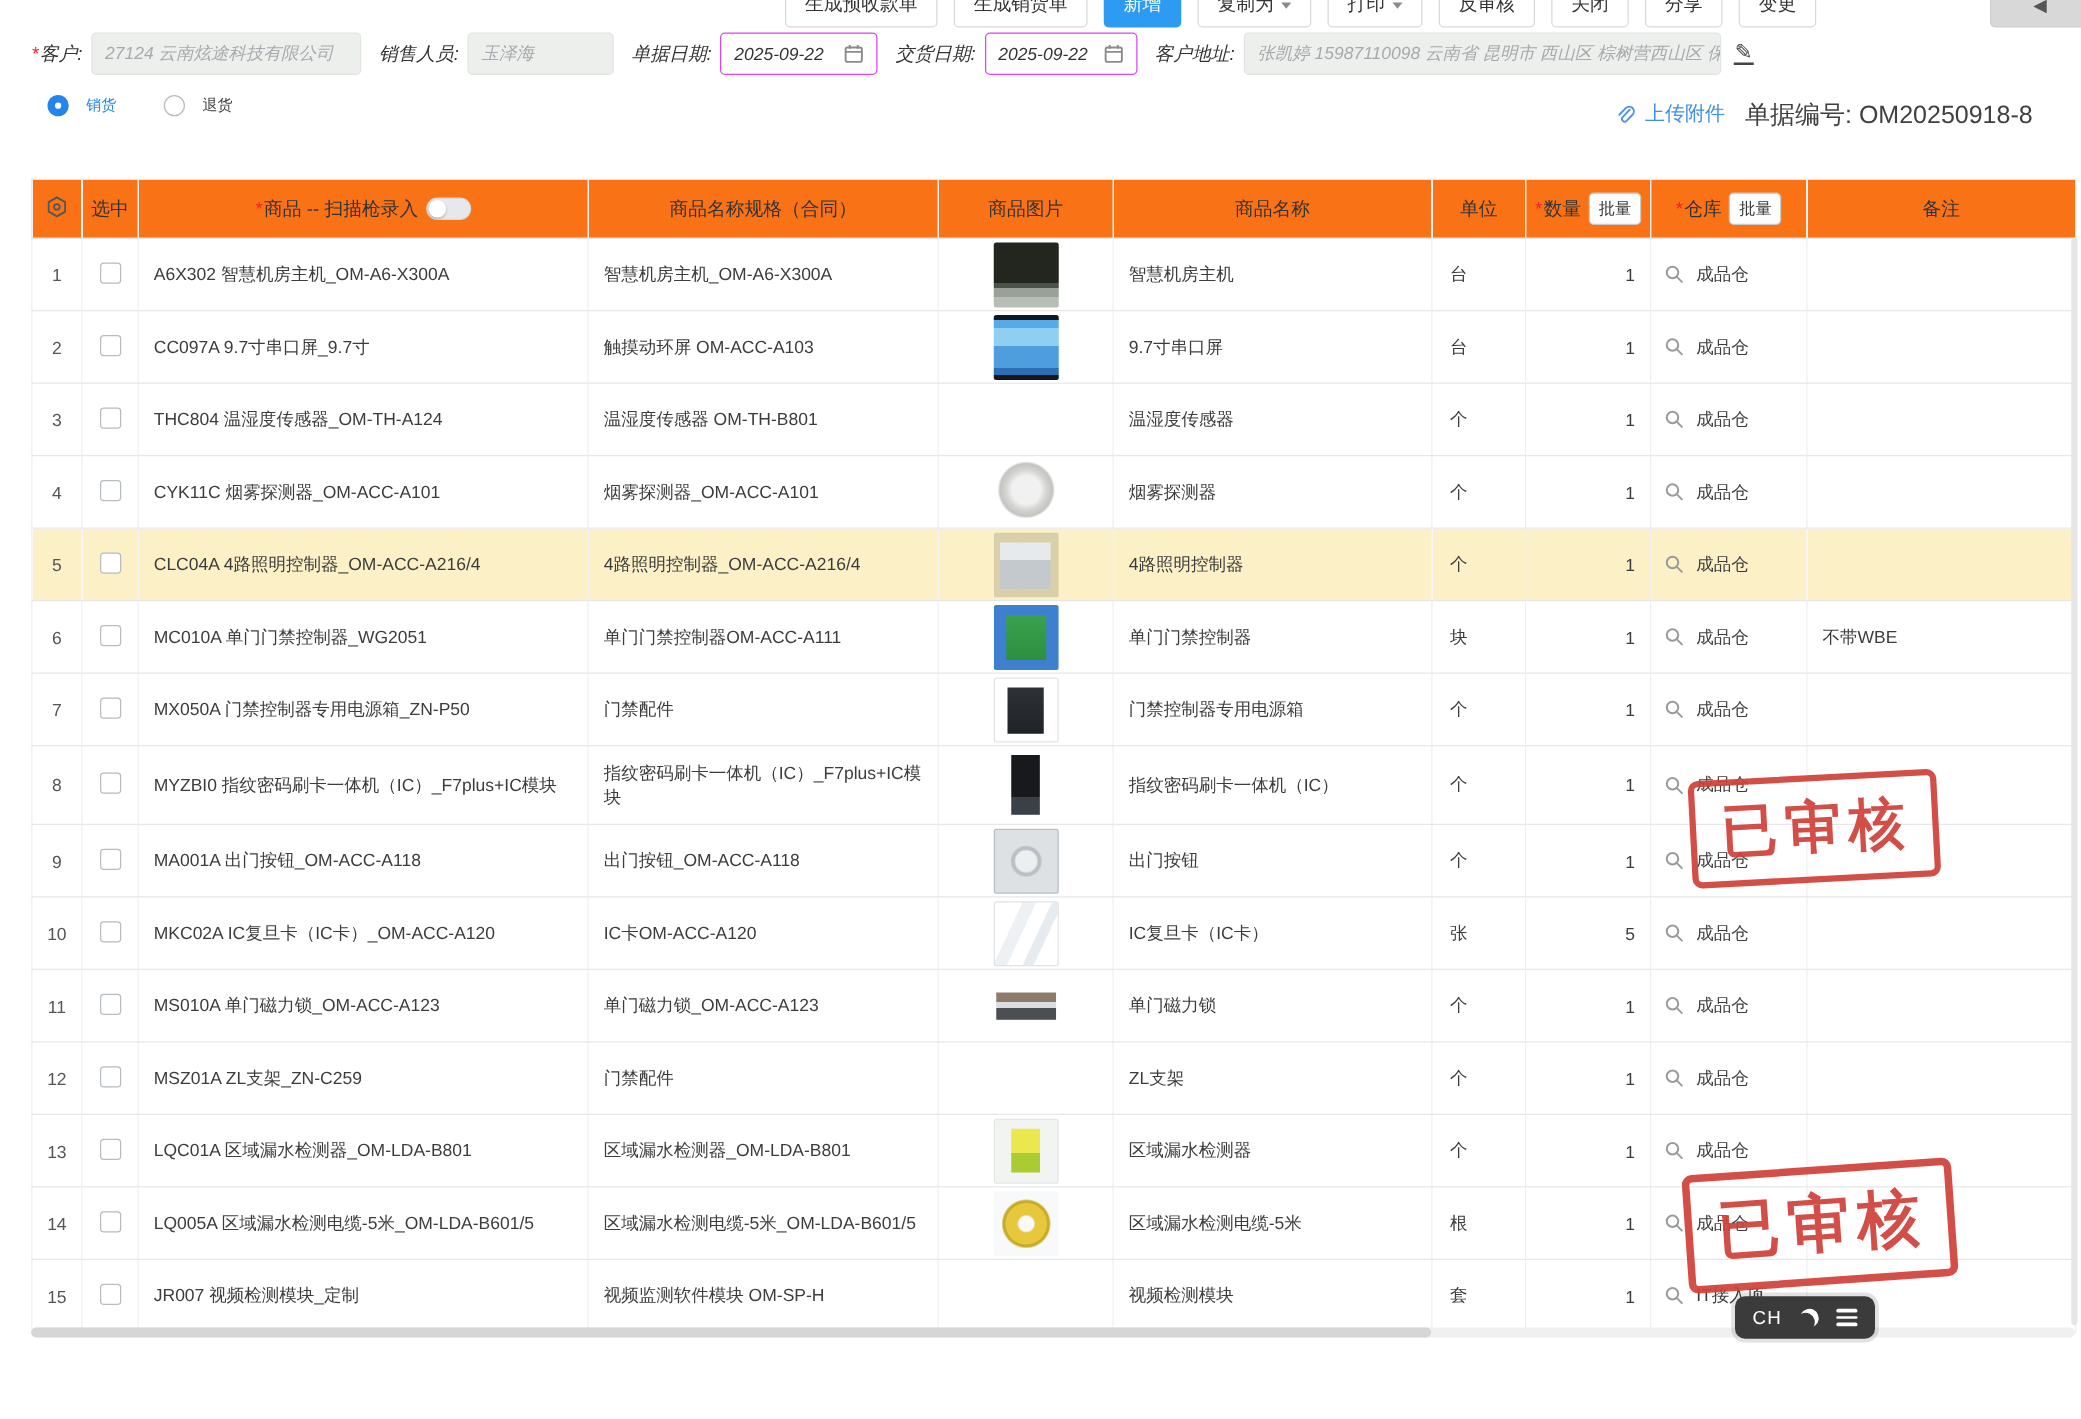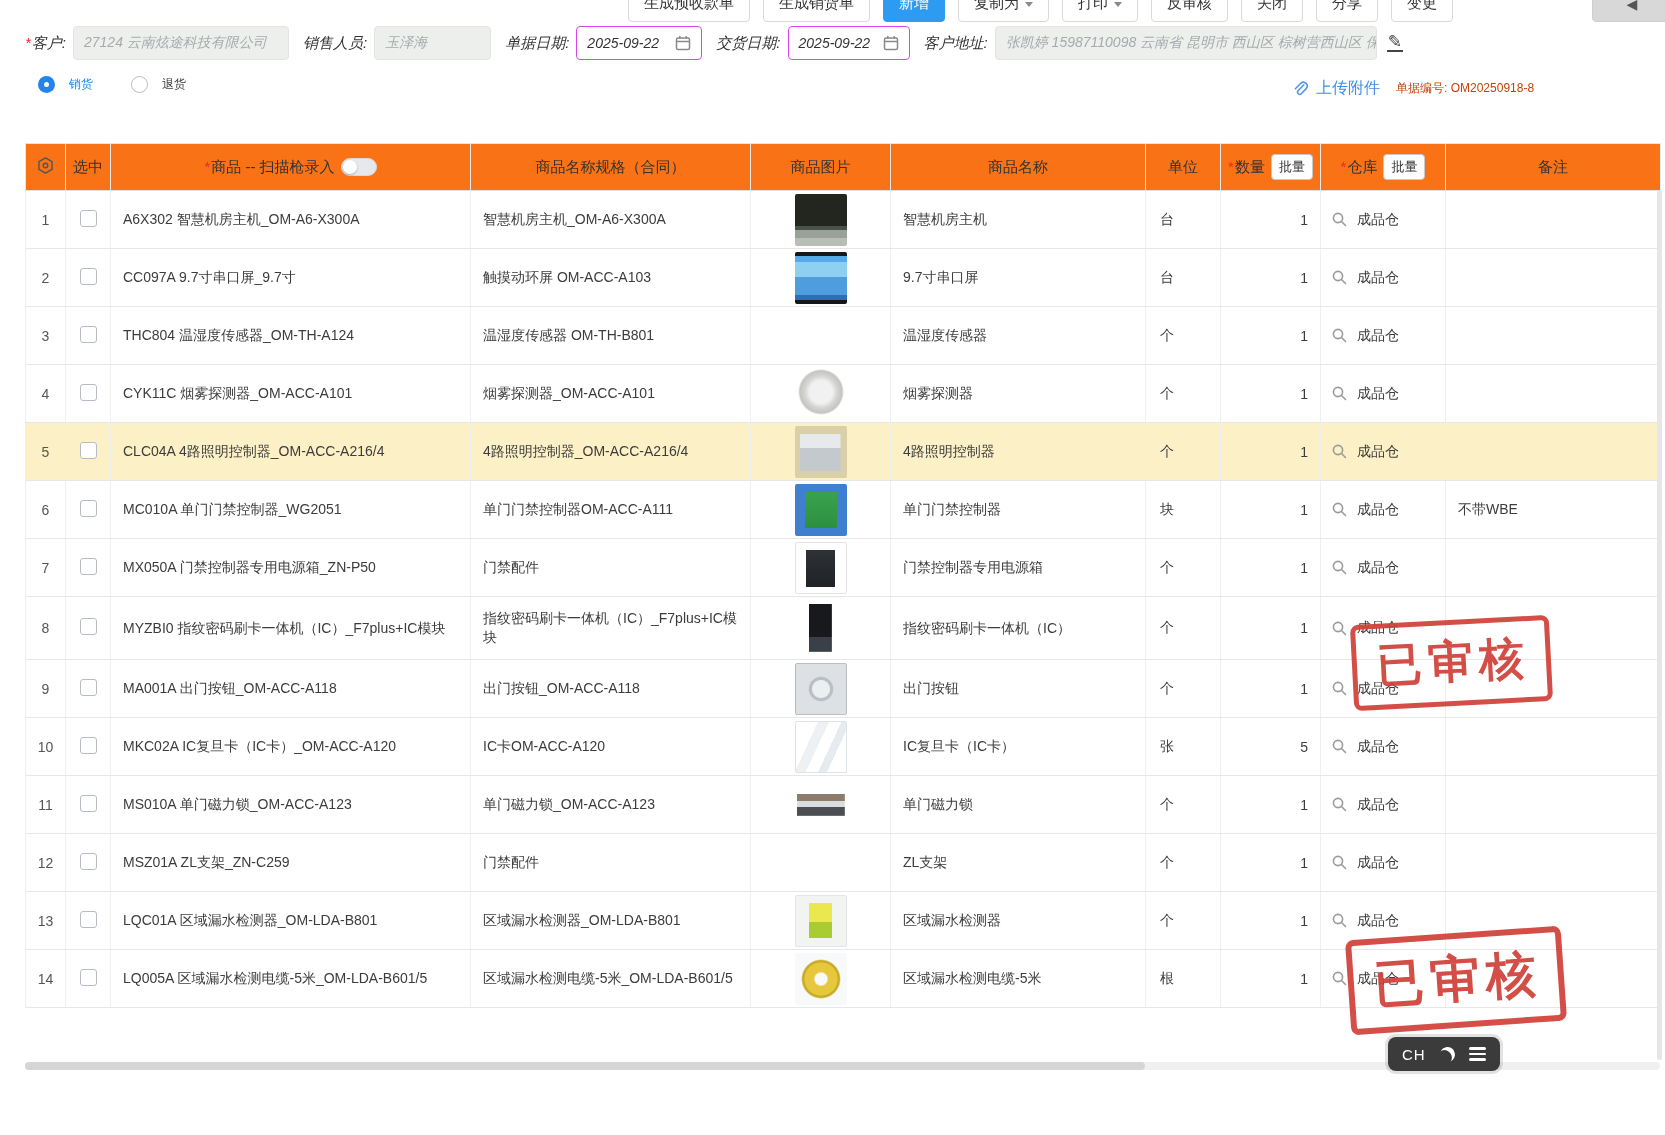--- a/index.html
+++ b/index.html
@@ -43,21 +43,21 @@
   .radio-opt { display:flex; align-items:center; gap:14px; font-size:12px; cursor:pointer; }
   .radio-dot { width:17px; height:17px; border-radius:50%; position:relative; }
   .radio-dot.on { background:#2384ec; }
   .radio-dot.on::after { content:""; position:absolute; width:5px; height:5px; border-radius:50%; background:#fff; left:6px; top:6px; }
   .radio-dot.off { border:1.5px solid #b6bcc2; background:#fff; }
   .radio-label.on { color:#2384ec; }
   .radio-label.off { color:#3a3a3a; }
 
   .attach-row { position:absolute; top:78px; left:1292px; display:flex; align-items:center; white-space:nowrap; overflow:hidden; width:373px; }
   .attach-link { color:#3f8fe8; font-size:16px; display:flex; align-items:center; gap:7px; cursor:pointer; }
-  .docno { margin-left:16px; font-size:12px; color:#c2410c; }
+  .docno { margin-left:16px; font-size:20px; color:#404040; }
 
   
   .grid-wrap { position:absolute; top:143px; left:25px; width:1635px; }
   table { border-collapse:collapse; table-layout:fixed; width:1635px; }
   col.c0{width:40px} col.c1{width:45px} col.c2{width:360px} col.c3{width:280px} col.c4{width:140px}
   col.c5{width:255px} col.c6{width:75px} col.c7{width:100px} col.c8{width:125px} col.c9{width:215px}
   thead th {
     background:#f97316; height:47px; font-weight:normal; font-size:15px; color:#333;
     border-top:1px solid #e4e4e4; border-bottom:1px solid #e0e0e0; border-right:1px solid #ebebeb;
     text-align:center; vertical-align:middle; white-space:nowrap; overflow:hidden;
@@ -576,20 +576,40 @@
         <span class="wh-inner">
           <svg width="17" height="17" viewBox="0 0 17 17">
                   <circle cx="7" cy="7" r="4.6" fill="none" stroke="#9a9a9a" stroke-width="1.6"></circle>
                   <line x1="10.5" y1="10.5" x2="14.5" y2="14.5" stroke="#9a9a9a" stroke-width="1.6" stroke-linecap="round"></line>
                 </svg>
           <span>成品仓</span>
         </span>
       </td>
       <td class="c-remark"></td>
     </tr>
+          <tr>
+      <td class="c-idx">15</td>
+      <td class="c-check"><span class="checkbox"></span></td>
+      <td class="c-prod">JR007 视频检测模块_定制</td>
+      <td class="c-spec">视频监测软件模块 OM-SP-H</td>
+      <td></td>
+      <td class="c-name">视频检测模块</td>
+      <td class="c-unit">套</td>
+      <td class="c-qty"><span>1</span></td>
+      <td class="c-wh">
+        <span class="wh-inner">
+          <svg width="17" height="17" viewBox="0 0 17 17">
+                  <circle cx="7" cy="7" r="4.6" fill="none" stroke="#9a9a9a" stroke-width="1.6"></circle>
+                  <line x1="10.5" y1="10.5" x2="14.5" y2="14.5" stroke="#9a9a9a" stroke-width="1.6" stroke-linecap="round"></line>
+                </svg>
+          <span>IT接入项</span>
+        </span>
+      </td>
+      <td class="c-remark"></td>
+    </tr>
         </tbody>
     </table>
   </div>
 
   <div class="hscroll-track">
       <div class="hscroll-thumb"></div>
     </div>
   <div class="vscroll"></div>
 
   <div class="stamp stamp1">已审核</div>

